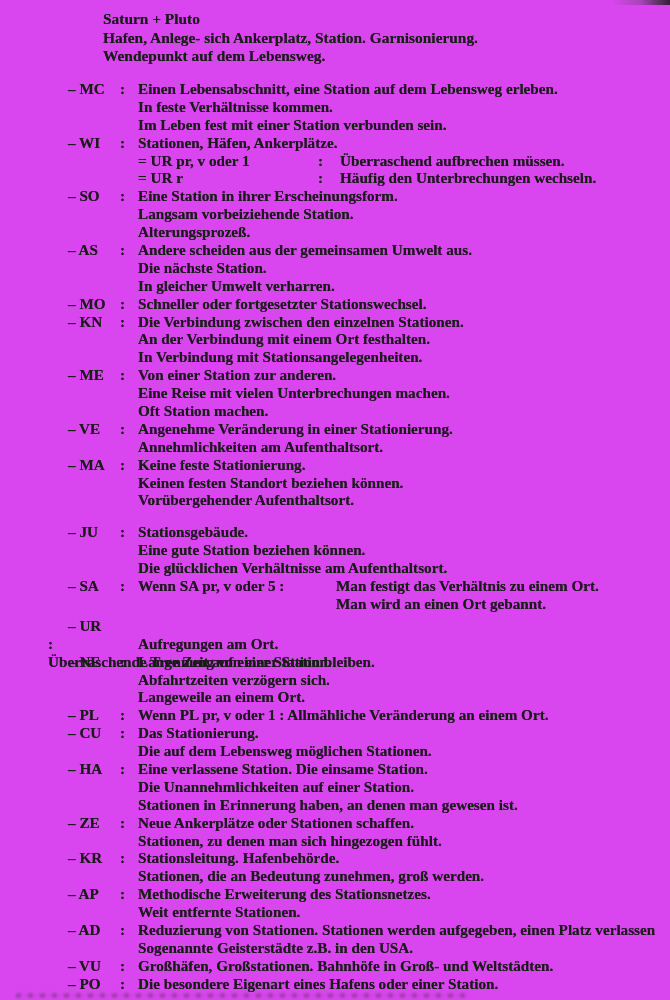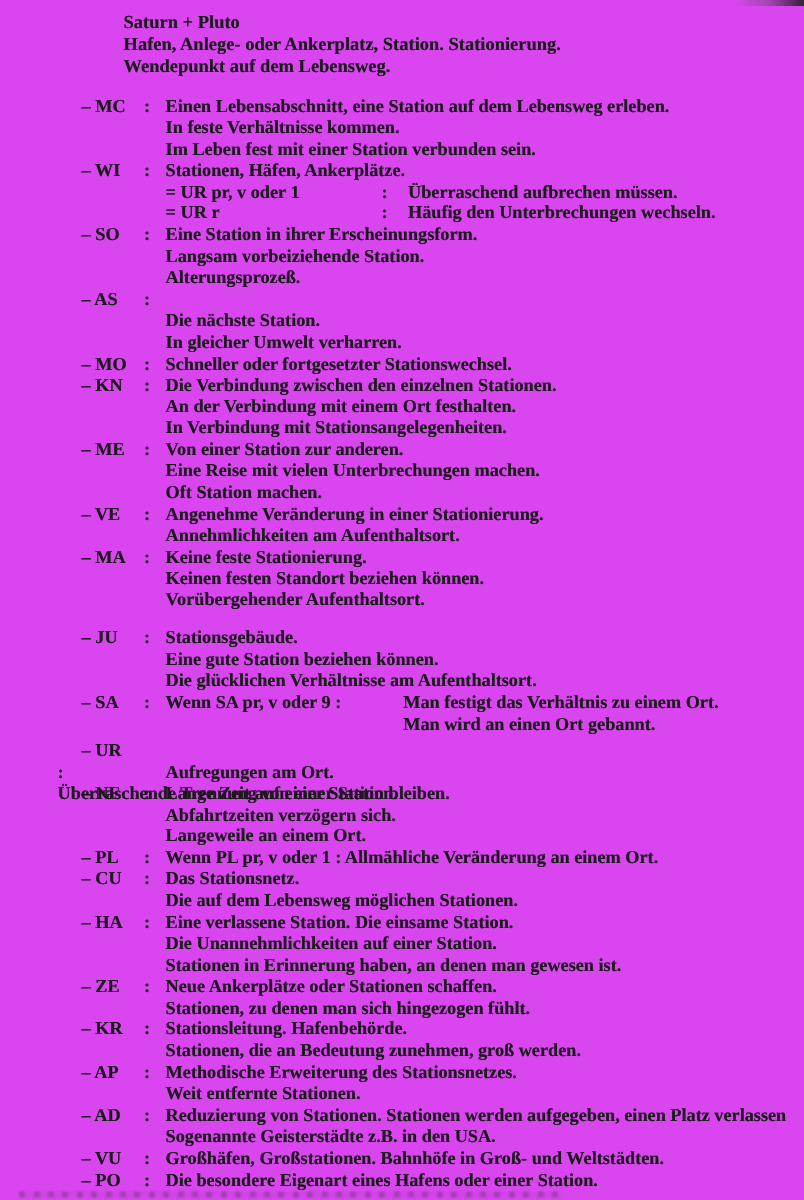--- a/index.html
+++ b/index.html
@@ -44,21 +44,21 @@
     filter:blur(1.1px);
   }
 </style>
 </head>
 <body>
 
 <div class="page">
 
   <div class="header">
     <div>Saturn + Pluto</div>
-    <div>Hafen, Anlege- oder Ankerplatz, Station. Stationierung.</div>
+    <div>Hafen, Anlege- sich Ankerplatz, Station. Garnisonierung.</div>
     <div>Wendepunkt auf dem Lebensweg.</div>
   </div>
 
   <div class="rows">
     <div class="row">
         <span class="k">– MC</span>
         <span class="c">:</span>
         <span class="t">Einen Lebensabschnitt, eine Station auf dem Lebensweg erleben.</span>
       </div>
     <div class="row">
@@ -101,20 +101,21 @@
         <span class="t">Langsam vorbeiziehende Station.</span>
       </div>
     <div class="row">
         <span class="k"></span>
         <span class="c"></span>
         <span class="t">Alterungsprozeß.</span>
       </div>
     <div class="row">
         <span class="k">– AS</span>
         <span class="c">:</span>
+        <span class="t">Andere scheiden aus der gemeinsamen Umwelt aus.</span>
       </div>
     <div class="row">
         <span class="k"></span>
         <span class="c"></span>
         <span class="t">Die nächste Station.</span>
       </div>
     <div class="row">
         <span class="k"></span>
         <span class="c"></span>
         <span class="t">In gleicher Umwelt verharren.</span>
@@ -190,21 +191,21 @@
         <span class="t">Eine gute Station beziehen können.</span>
       </div>
     <div class="row">
         <span class="k"></span>
         <span class="c"></span>
         <span class="t">Die glücklichen Verhältnisse am Aufenthaltsort.</span>
       </div>
     <div class="row">
         <span class="k">– SA</span>
         <span class="c">:</span>
-        <span class="sal">Wenn SA pr, v oder 9 :</span>
+        <span class="sal">Wenn SA pr, v oder 5 :</span>
         <span class="t">Man festigt das Verhältnis zu einem Ort.</span>
       </div>
     <div class="row">
         <span class="k"></span>
         <span class="c"></span>
         <span class="sal"></span>
         <span class="t">Man wird an einen Ort gebannt.</span>
       </div>
     <div class="row gap-sm">
         <span class="k">– UR</span>
@@ -232,21 +233,21 @@
         <span class="t">Langeweile an einem Ort.</span>
       </div>
     <div class="row">
         <span class="k">– PL</span>
         <span class="c">:</span>
         <span class="t">Wenn PL pr, v oder 1 :  Allmähliche Veränderung an einem Ort.</span>
       </div>
     <div class="row">
         <span class="k">– CU</span>
         <span class="c">:</span>
-        <span class="t">Das Stationsnetz.</span>
+        <span class="t">Das Stationierung.</span>
       </div>
     <div class="row">
         <span class="k"></span>
         <span class="c"></span>
         <span class="t">Die auf dem Lebensweg möglichen Stationen.</span>
       </div>
     <div class="row">
         <span class="k">– HA</span>
         <span class="c">:</span>
         <span class="t">Eine verlassene Station. Die einsame Station.</span>

